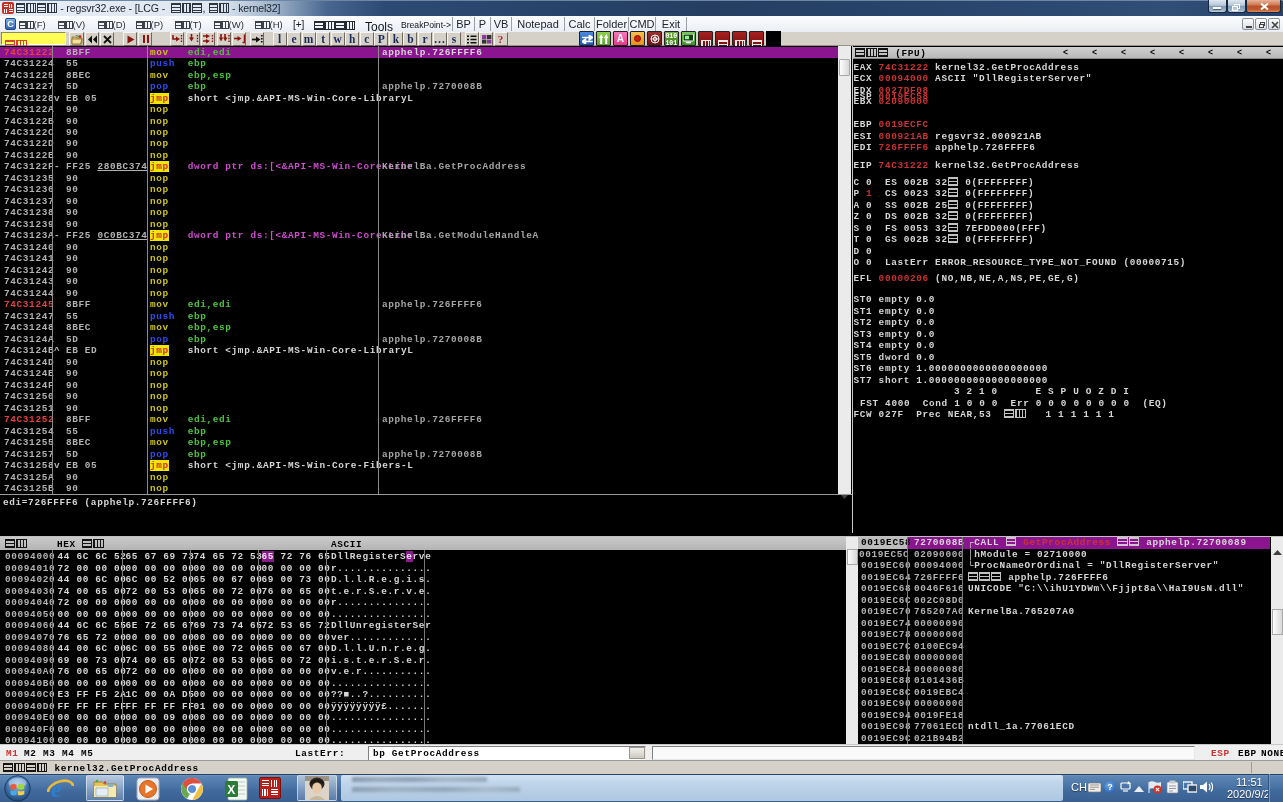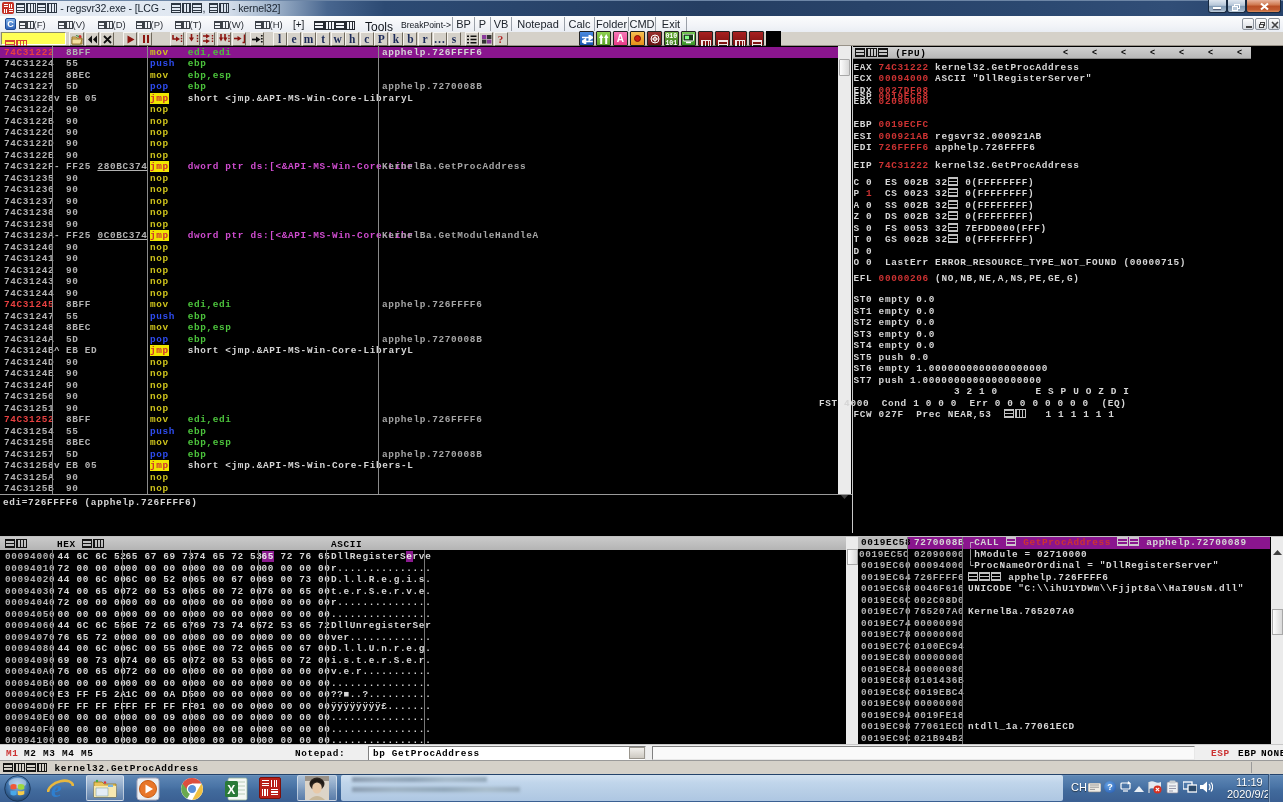--- a/index.html
+++ b/index.html
@@ -297,21 +297,21 @@
         <path d="M4.5 0 L9 5 L0 5 z" fill="#404040"></path>
       </svg></div>
 <div class="a" style="left:1px;top:13px;width:11px;height:17px;background:linear-gradient(90deg,#fdfdfd,#d8d8d8);border:1px solid #a8a8a8;border-radius:1px"></div>
 <div class="a" style="left:2px;top:439px"><svg width="9" height="5">
         <path d="M0 0 L9 0 L4.5 5 z" fill="#404040"></path>
       </svg></div>
   </div>
 <div class="a" style="left:0;top:494px;width:852px;height:1px;background:#9a9a9a"></div>
 <div class="a m wht" style="left:3px;top:497px">edi=726FFFF6 (apphelp.726FFFF6)</div>
 <div class="a" style="left:852px;top:46px;width:1px;height:487px;background:#c8c8c8"></div>
-<div class="a" style="left:853px;top:46.5px;width:398px;height:12px;background:linear-gradient(180deg,#d0d0d0,#b8b8b8);border-bottom:1px solid #888">
+<div class="a" style="left:853px;top:46.5px;width:430px;height:12px;background:linear-gradient(180deg,#d0d0d0,#b8b8b8);border-bottom:1px solid #888">
 <span class="a m blk" style="left:2px;top:1px"><i class="cj s10"></i><i class="cj s10 v"></i><i class="cj s10"></i> (FPU)</span>
   </div>
 <div class="a m blk" style="left:1063px;top:48px;font-size:8.5px">&lt;</div>
 <div class="a m blk" style="left:1092px;top:48px;font-size:8.5px">&lt;</div>
 <div class="a m blk" style="left:1121px;top:48px;font-size:8.5px">&lt;</div>
 <div class="a m blk" style="left:1150px;top:48px;font-size:8.5px">&lt;</div>
 <div class="a m blk" style="left:1179px;top:48px;font-size:8.5px">&lt;</div>
 <div class="a m blk" style="left:1208px;top:48px;font-size:8.5px">&lt;</div>
 <div class="a m blk" style="left:1237px;top:48px;font-size:8.5px">&lt;</div>
 <div class="a m blk" style="left:1266px;top:48px;font-size:8.5px">&lt;</div>
@@ -319,37 +319,37 @@
 <div class="a m" style="left:853.5px;top:73.485px;width:429px;overflow:hidden"><span class="wht">ECX </span><span class="red">00094000</span><span class="wht"> ASCII "DllRegisterServer"</span></div>
 <div class="a m" style="left:853.5px;top:84.97px;width:429px;overflow:hidden"><span class="wht">EDX </span><span class="red">0027DF08</span><span class="wht"> </span></div>
 <div class="a m" style="left:853.5px;top:96.455px;width:429px;overflow:hidden"><span class="wht">EBX </span><span class="red">02090000</span><span class="wht"> </span></div>
 <div class="a m" style="left:853.5px;top:91px;width:429px;overflow:hidden"><span class="wht">ESP </span><span class="red">0019EC58</span><span class="wht"> </span></div>
 <div class="a m" style="left:853.5px;top:119.425px;width:429px;overflow:hidden"><span class="wht">EBP </span><span class="red">0019ECFC</span><span class="wht"> </span></div>
 <div class="a m" style="left:853.5px;top:130.91px;width:429px;overflow:hidden"><span class="wht">ESI </span><span class="red">000921AB</span><span class="wht"> regsvr32.000921AB</span></div>
 <div class="a m" style="left:853.5px;top:142.39499999999998px;width:429px;overflow:hidden"><span class="wht">EDI </span><span class="red">726FFFF6</span><span class="wht"> apphelp.726FFFF6</span></div>
 <div class="a m" style="left:853.5px;top:159.5px;width:429px;overflow:hidden"><span class="wht">EIP </span><span class="red">74C31222</span><span class="wht"> kernel32.GetProcAddress</span></div>
 <div class="a m" style="left:853.5px;top:177.0px;width:429px;overflow:hidden"><span class="wht">C </span><span class="wht">0</span><span class="wht">  ES 002B 32</span><i class="cj s10 wht"></i><span class="wht"> 0(FFFFFFFF)</span></div>
 <div class="a m" style="left:853.5px;top:188.485px;width:429px;overflow:hidden"><span class="wht">P </span><span class="red">1</span><span class="wht">  CS 0023 32</span><i class="cj s10 wht"></i><span class="wht"> 0(FFFFFFFF)</span></div>
-<div class="a m" style="left:853.5px;top:199.97000000000003px;width:429px;overflow:hidden"><span class="wht">A </span><span class="wht">0</span><span class="wht">  SS 002B 32</span><i class="cj s10 wht"></i><span class="wht"> 0(FFFFFFFF)</span></div>
+<div class="a m" style="left:853.5px;top:199.97000000000003px;width:429px;overflow:hidden"><span class="wht">A </span><span class="wht">0</span><span class="wht">  SS 002B 25</span><i class="cj s10 wht"></i><span class="wht"> 0(FFFFFFFF)</span></div>
 <div class="a m" style="left:853.5px;top:211.45500000000004px;width:429px;overflow:hidden"><span class="wht">Z </span><span class="wht">0</span><span class="wht">  DS 002B 32</span><i class="cj s10 wht"></i><span class="wht"> 0(FFFFFFFF)</span></div>
 <div class="a m" style="left:853.5px;top:222.94000000000005px;width:429px;overflow:hidden"><span class="wht">S </span><span class="wht">0</span><span class="wht">  FS 0053 32</span><i class="cj s10 wht"></i><span class="wht"> 7EFDD000(FFF)</span></div>
 <div class="a m" style="left:853.5px;top:234.42500000000007px;width:429px;overflow:hidden"><span class="wht">T </span><span class="wht">0</span><span class="wht">  GS 002B 32</span><i class="cj s10 wht"></i><span class="wht"> 0(FFFFFFFF)</span></div>
 <div class="a m" style="left:853.5px;top:245.91000000000008px;width:429px;overflow:hidden"><span class="wht">D </span><span class="wht">0</span></div>
 <div class="a m" style="left:853.5px;top:257.3950000000001px;width:429px;overflow:hidden"><span class="wht">O </span><span class="wht">0</span><span class="wht">  LastErr ERROR_RESOURCE_TYPE_NOT_FOUND (00000715)</span></div>
 <div class="a m" style="left:853.5px;top:272.9px;width:429px;overflow:hidden"><span class="wht">EFL </span><span class="red">00000206</span><span class="wht"> (NO,NB,NE,A,NS,PE,GE,G)</span></div>
 <div class="a m" style="left:853.5px;top:294.3px;width:429px;overflow:hidden"><span class="wht">ST0 empty 0.0</span></div>
 <div class="a m" style="left:853.5px;top:305.785px;width:429px;overflow:hidden"><span class="wht">ST1 empty 0.0</span></div>
 <div class="a m" style="left:853.5px;top:317.27000000000004px;width:429px;overflow:hidden"><span class="wht">ST2 empty 0.0</span></div>
 <div class="a m" style="left:853.5px;top:328.75500000000005px;width:429px;overflow:hidden"><span class="wht">ST3 empty 0.0</span></div>
 <div class="a m" style="left:853.5px;top:340.24000000000007px;width:429px;overflow:hidden"><span class="wht">ST4 empty 0.0</span></div>
-<div class="a m" style="left:853.5px;top:351.7250000000001px;width:429px;overflow:hidden"><span class="wht">ST5 push 0.0</span></div>
+<div class="a m" style="left:853.5px;top:351.7250000000001px;width:429px;overflow:hidden"><span class="wht">ST5 dword 0.0</span></div>
 <div class="a m" style="left:853.5px;top:363.2100000000001px;width:429px;overflow:hidden"><span class="wht">ST6 empty 1.0000000000000000000</span></div>
-<div class="a m" style="left:853.5px;top:374.6950000000001px;width:429px;overflow:hidden"><span class="wht">ST7 push 1.0000000000000000000</span></div>
+<div class="a m" style="left:853.5px;top:374.6950000000001px;width:429px;overflow:hidden"><span class="wht">ST7 short 1.0000000000000000000</span></div>
 <div class="a m" style="left:853.5px;top:386.28000000000014px;width:429px;overflow:hidden"><span class="wht">                3 2 1 0      E S P U O Z D I</span></div>
-<div class="a m" style="left:819px;top:397.76500000000016px;width:370px;overflow:hidden"><span class="wht">FST 4000  Cond 1 0 0 0  Err 0 0 0 0 0 0 0 0  (EQ)</span></div>
+<div class="a m" style="left:860px;top:397.76500000000016px;width:370px;overflow:hidden"><span class="wht">FST 4000  Cond 1 0 0 0  Err 0 0 0 0 0 0 0 0  (EQ)</span></div>
 <div class="a m" style="left:853.5px;top:409.25000000000017px;width:429px;overflow:hidden"><span class="wht">FCW 027F  Prec NEAR,53  </span><i class="cj s10 wht"></i><i class="cj s10 wht v"></i><span class="wht">   1 1 1 1 1 1</span></div>
 <div class="a" style="left:0;top:535.5px;width:1283px;height:1px;background:#c0c0c0"></div>
 <div class="a" style="left:0;top:537px;width:846px;height:12.5px;background:linear-gradient(180deg,#cacaca,#b4b4b4)">
 <span class="a m blk" style="left:5px;top:1.5px"><i class="cj s10"></i><i class="cj s10 v"></i></span>
 <span class="a m blk" style="left:57px;top:1.5px">HEX <i class="cj s10"></i><i class="cj s10 v"></i></span>
 <span class="a m blk" style="left:331px;top:1.5px">ASCII</span>
   </div>
 <div class="a m" style="left:0;top:551.3px;width:846px;height:11.5px;overflow:hidden"><span class="a gry" style="left:5px">00094000</span><span class="a wht" style="left:57.6px">44 6C 6C 52</span><span class="a wht" style="left:125.6px">65 67 69 73</span><span class="a wht" style="left:193.6px">74 65 72 53</span><span class="a wht" style="left:261.6px"><span class="hl">65</span> 72 76 65</span><span class="a wht" style="left:331px">DllRegisterS<span class="hl">e</span>rve</span></div>
 <div class="a m" style="left:0;top:562.785px;width:846px;height:11.5px;overflow:hidden"><span class="a gry" style="left:5px">00094010</span><span class="a wht" style="left:57.6px">72 00 00 00</span><span class="a wht" style="left:125.6px">00 00 00 00</span><span class="a wht" style="left:193.6px">00 00 00 00</span><span class="a wht" style="left:261.6px">00 00 00 00</span><span class="a wht" style="left:331px">r...............</span></div>
 <div class="a m" style="left:0;top:574.27px;width:846px;height:11.5px;overflow:hidden"><span class="a gry" style="left:5px">00094020</span><span class="a wht" style="left:57.6px">44 00 6C 00</span><span class="a wht" style="left:125.6px">6C 00 52 00</span><span class="a wht" style="left:193.6px">65 00 67 00</span><span class="a wht" style="left:261.6px">69 00 73 00</span><span class="a wht" style="left:331px">D.l.l.R.e.g.i.s.</span></div>
@@ -412,21 +412,21 @@
 <div class="a" style="left:1.5px;top:198px"><svg width="9" height="5">
         <path d="M0 0 L9 0 L4.5 5 z" fill="#404040"></path>
       </svg></div>
   </div>
 <div class="a" style="left:0;top:744px;width:1283px;height:16px;background:#efefef;border-top:1px solid #c8c8c8"></div>
 <div class="a m red" style="left:6px;top:747.5px">M1</div>
 <div class="a m blk" style="left:24px;top:747.5px">M2</div>
 <div class="a m blk" style="left:43px;top:747.5px">M3</div>
 <div class="a m blk" style="left:62px;top:747.5px">M4</div>
 <div class="a m blk" style="left:81px;top:747.5px">M5</div>
-<div class="a m blk" style="left:295px;top:747.5px">Notepad:</div>
+<div class="a m blk" style="left:295px;top:747.5px">LastErr:</div>
 <div class="a" style="left:368px;top:745.5px;width:278px;height:26px;background:#fff;border:1px solid;border-color:#808080 #e8e8e8 #e8e8e8 #808080">
 <span class="a m blk" style="left:4px;top:1px">bp GetProcAddress</span>
 <div class="a" style="left:260px;top:0;width:16px;height:12px;background:linear-gradient(180deg,#f2f0ec,#cdc9c1);border:1px solid #9a968e">
 <div class="a" style="left:4px;top:4px"><svg width="9" height="5">
           <path d="M0 0 L9 0 L4.5 5 z" fill="#333"></path>
         </svg></div>
     </div>
   </div>
 <div class="a" style="left:652px;top:745.5px;width:543px;height:14px;background:#fafafa;border:1px solid;border-color:#808080 #e8e8e8 #e8e8e8 #808080"></div>
 <div class="a m red" style="left:1211px;top:747.5px">ESP</div>
@@ -529,14 +529,14 @@
     <path d="M3 6 h7 M3 8.5 h7 M3 11 h4" stroke="#99a" stroke-width="1"></path>
   </svg>
 <svg class="a" style="left:1183px;top:781px" width="14" height="12">
     <rect x="0" y="1" width="9" height="7" fill="none" stroke="#fff" stroke-width="1.3"></rect>
     <rect x="5" y="4" width="9" height="7" fill="#2c4a6a" stroke="#fff" stroke-width="1.3"></rect>
   </svg>
 <svg class="a" style="left:1200px;top:781px" width="13" height="12">
     <path d="M0 4 h3 l4 -3.5 v11 l-4 -3.5 h-3 z" fill="#fff"></path>
     <path d="M9 3 a5 5 0 0 1 0 6 M11 1.5 a7.5 7.5 0 0 1 0 9" stroke="#fff" stroke-width="1.2" fill="none"></path>
   </svg>
-<div class="a" style="left:1236px;top:775.5px;font-size:11px;color:#fff;text-shadow:0 1px 1px #234">11:19</div>
+<div class="a" style="left:1236px;top:775.5px;font-size:11px;color:#fff;text-shadow:0 1px 1px #234">11:51</div>
 <div class="a" style="left:1227px;top:788px;font-size:11px;color:#fff;text-shadow:0 1px 1px #234">2020/9/2</div>
 <div class="a" style="left:1269px;top:773.5px;width:1px;height:28.5px;background:#7a97b8;box-shadow:-1px 0 0 #35547a"></div>
 </body></html>

